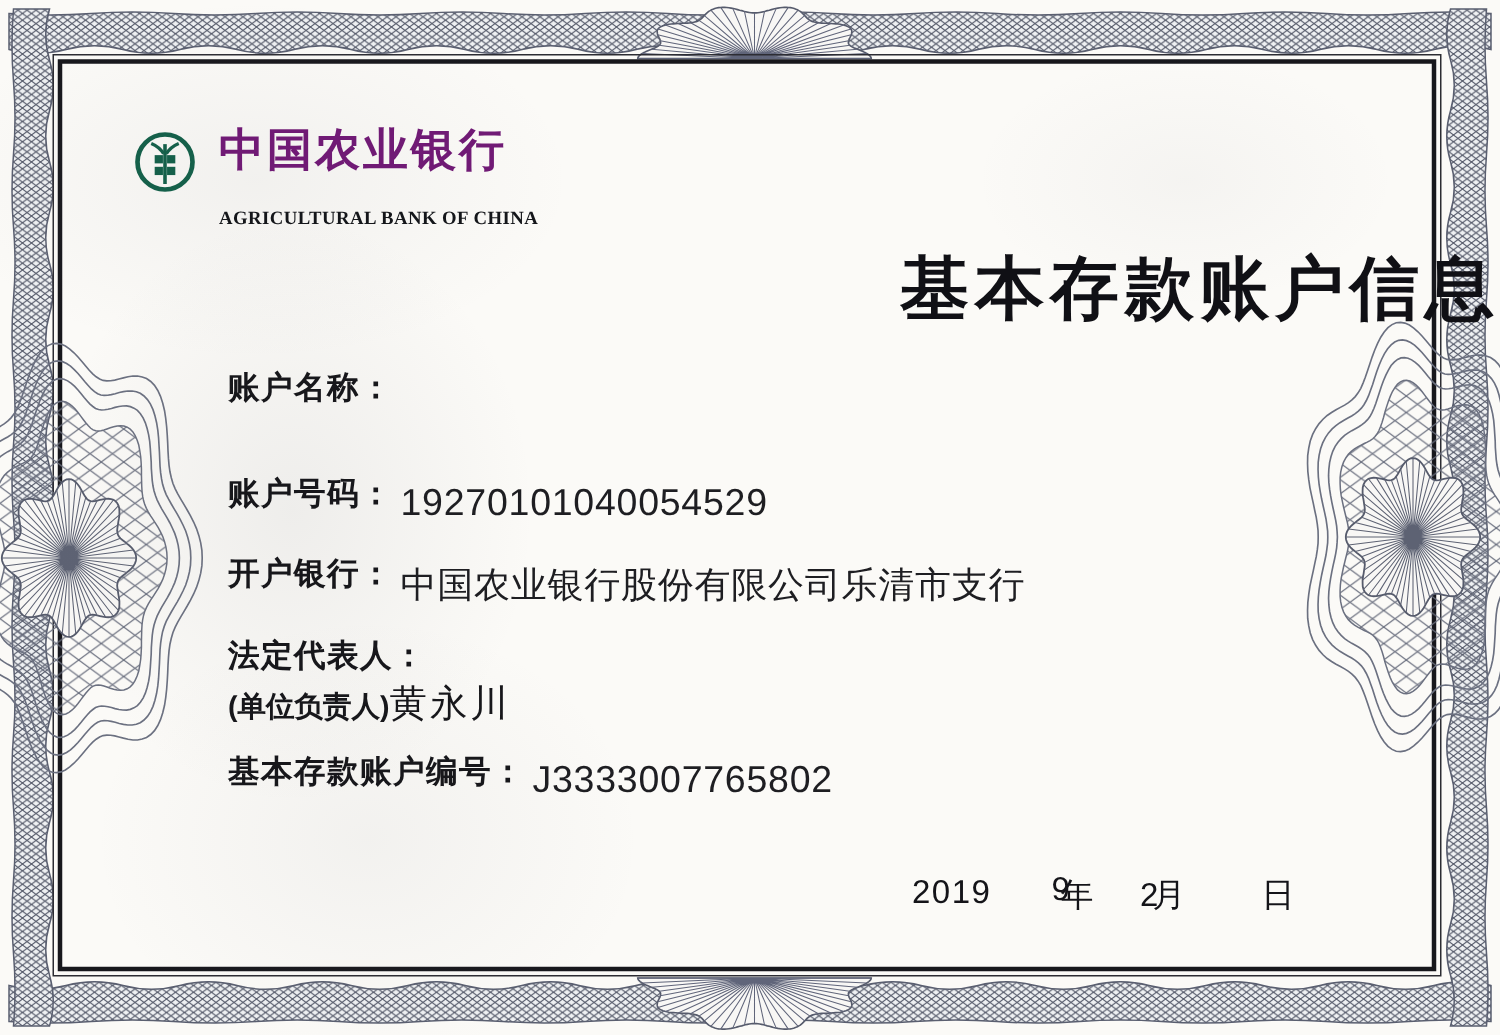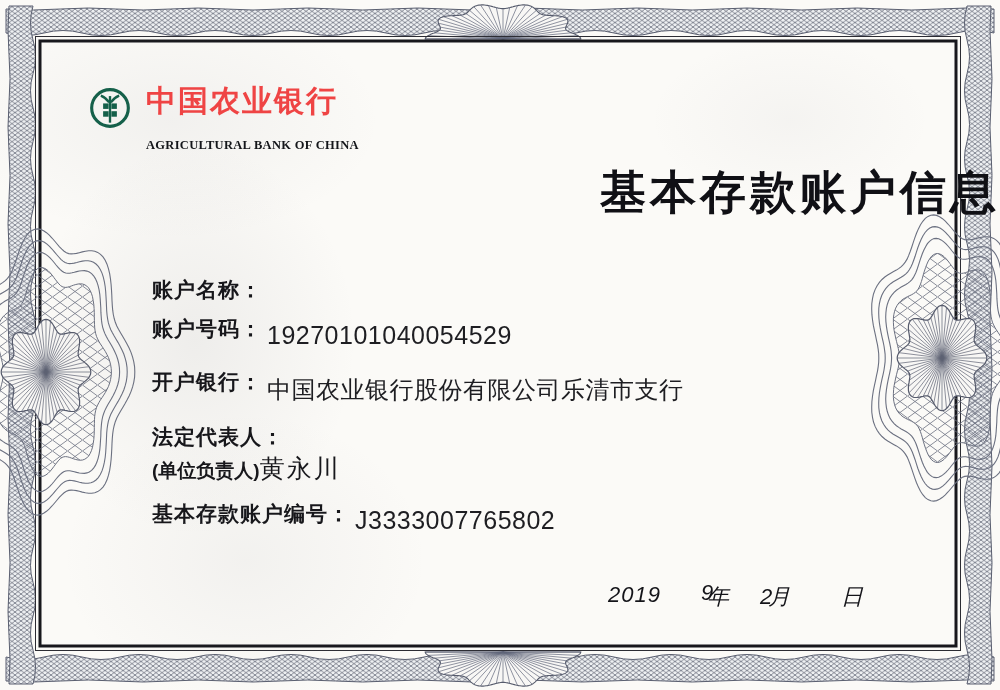--- a/index.html
+++ b/index.html
@@ -18,42 +18,42 @@
       radial-gradient(260px 210px at 245px 560px, rgba(125,125,130,0.07), transparent 70%),
       radial-gradient(200px 120px at 790px 120px, rgba(125,125,130,0.05), transparent 70%);
   }
   svg.decor{position:absolute;inset:0;z-index:1;display:block;}
   .content{position:absolute;inset:0;z-index:3;}
 
   
   .brand{position:absolute;left:88px;top:84px;display:flex;align-items:flex-start;}
   .logo{width:44px;height:44px;flex:0 0 auto;margin-top:2px;}
   .brand-text{margin-left:14px;}
-  .bank-cn{font-size:30px;font-weight:700;letter-spacing:2px;color:#ef4444;line-height:1.1;}
+  .bank-cn{font-size:30px;font-weight:700;letter-spacing:2px;color:#701a75;line-height:1.1;}
   .bank-en{font-family:"Liberation Serif", serif;font-size:12.5px;font-weight:700;
            letter-spacing:0.3px;color:#14161a;margin-top:21px;}
 
   
   .title{position:absolute;left:0;right:0;top:162px;text-align:right;
          font-size:46px;font-weight:800;letter-spacing:4px;color:#101015;}
 
   
   .row{position:absolute;left:152px;display:flex;align-items:flex-start;white-space:nowrap;}
   .row .label{font-size:21px;font-weight:700;color:#17171b;letter-spacing:1px;}
   .row .value{font-size:24px;margin-left:5px;position:relative;top:6px;letter-spacing:0.5px;}
-  .row.r1{top:276px;justify-content:space-between;} .row.r2{top:315px;} .row.r3{top:368px;} .row.r5{top:500px;}
+  .row.r1{top:244px;justify-content:space-between;} .row.r2{top:315px;} .row.r3{top:368px;} .row.r5{top:500px;}
   .row.r2 .value,.row.r5 .value{font-size:25px;letter-spacing:0.5px;}
   .row.legal{top:423px;display:block;}
   .legal-line2{margin-top:1px;white-space:nowrap;}
   .sublabel{font-size:19px;font-weight:700;color:#17171b;}
   .legal-name{font-size:25px;color:#17171b;letter-spacing:2px;}
 
   
   .date{position:absolute;left:0;top:582px;width:100%;height:36px;font-size:22px;color:#141419;}
-  .date > span{position:absolute;top:0;font-style:italic;}
+  .date > span{position:absolute;top:0;}
   .d-year{left:608px;letter-spacing:1px;}
   .d-yu{left:702px;}
   .d-overlap{position:absolute;left:-1px;top:-2px;}
   .d-yu .unit{margin-left:5px;}
   .d-mu{left:760px;}
   .d-mu .unit{margin-left:-4px;}
   .d-day{left:841px;}
 </style>
 </head>
 <body>

